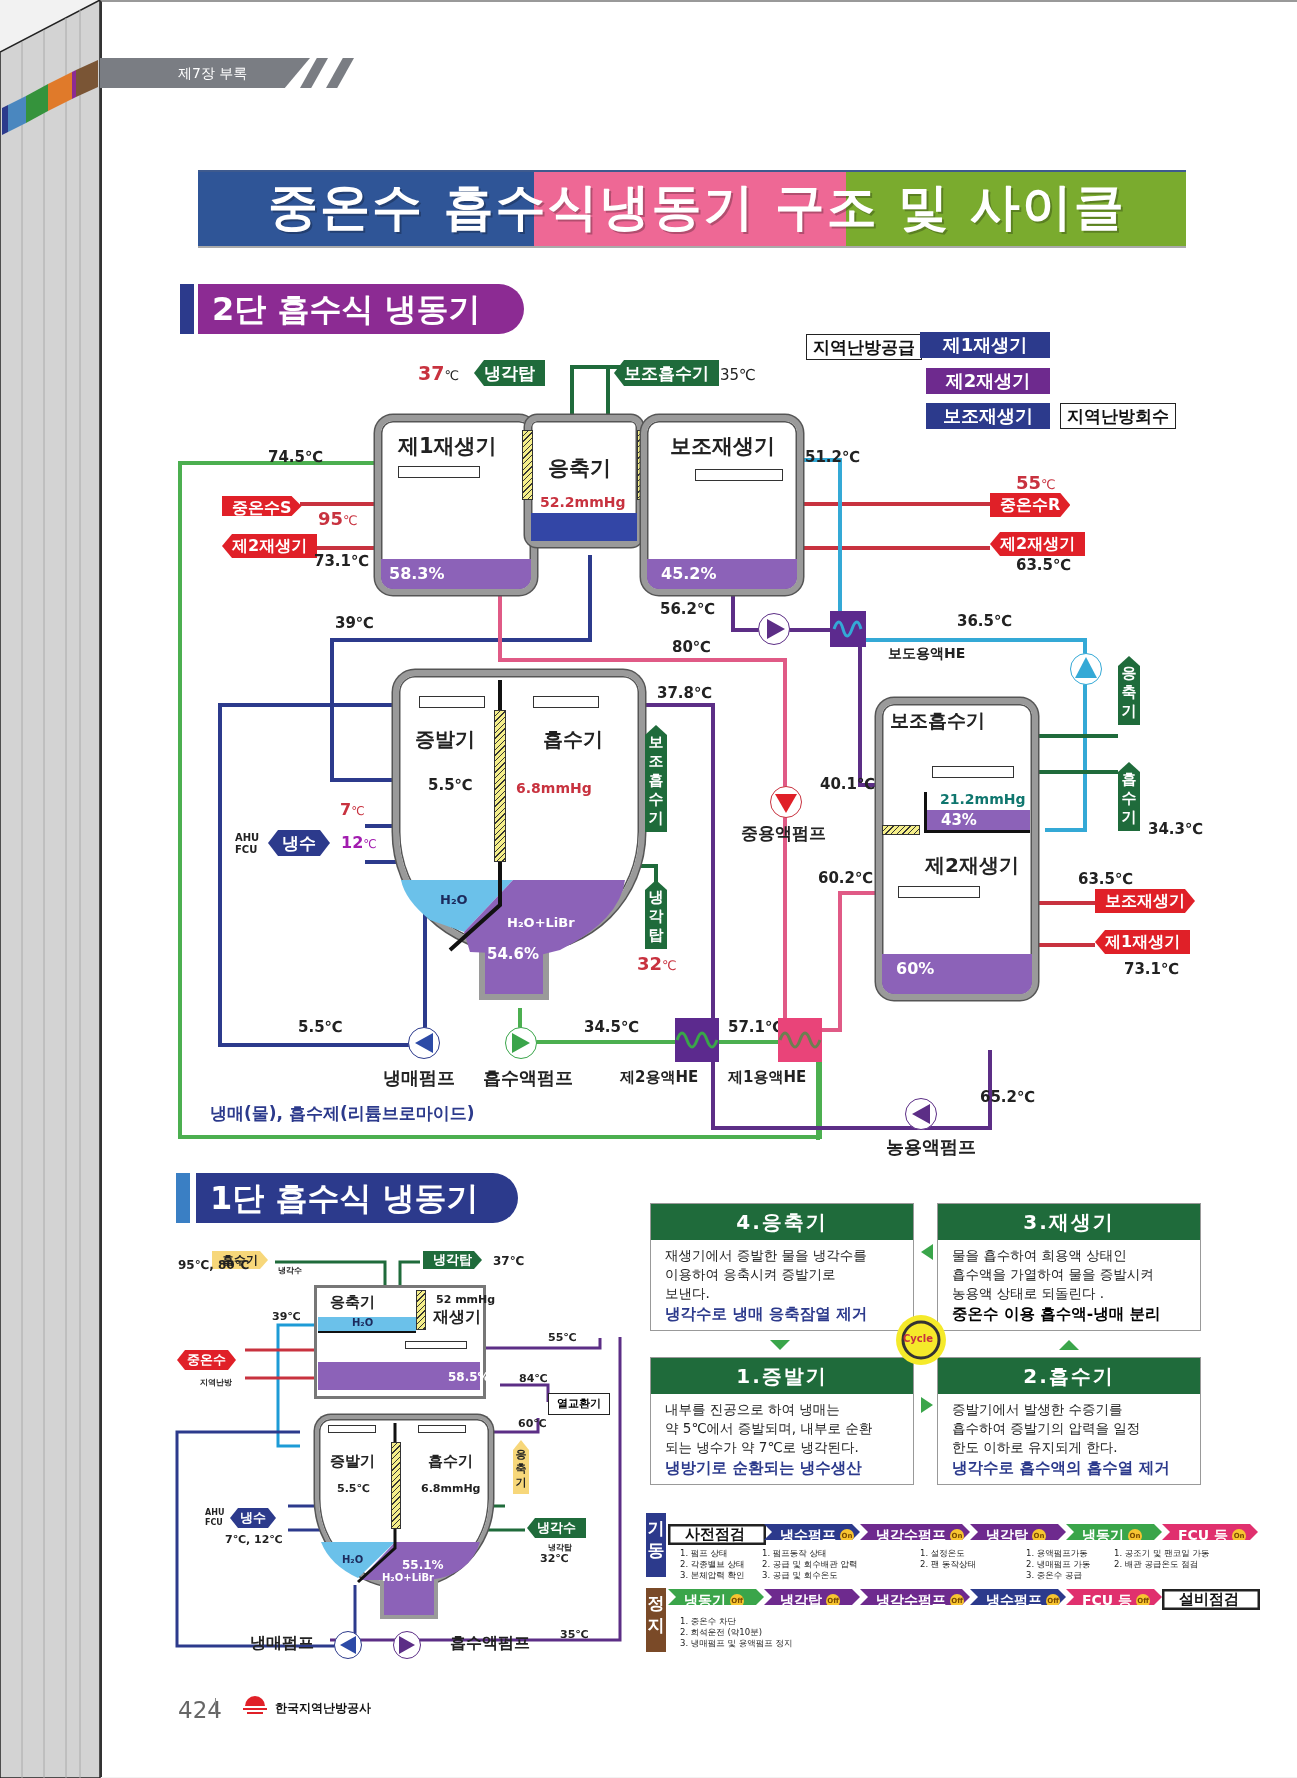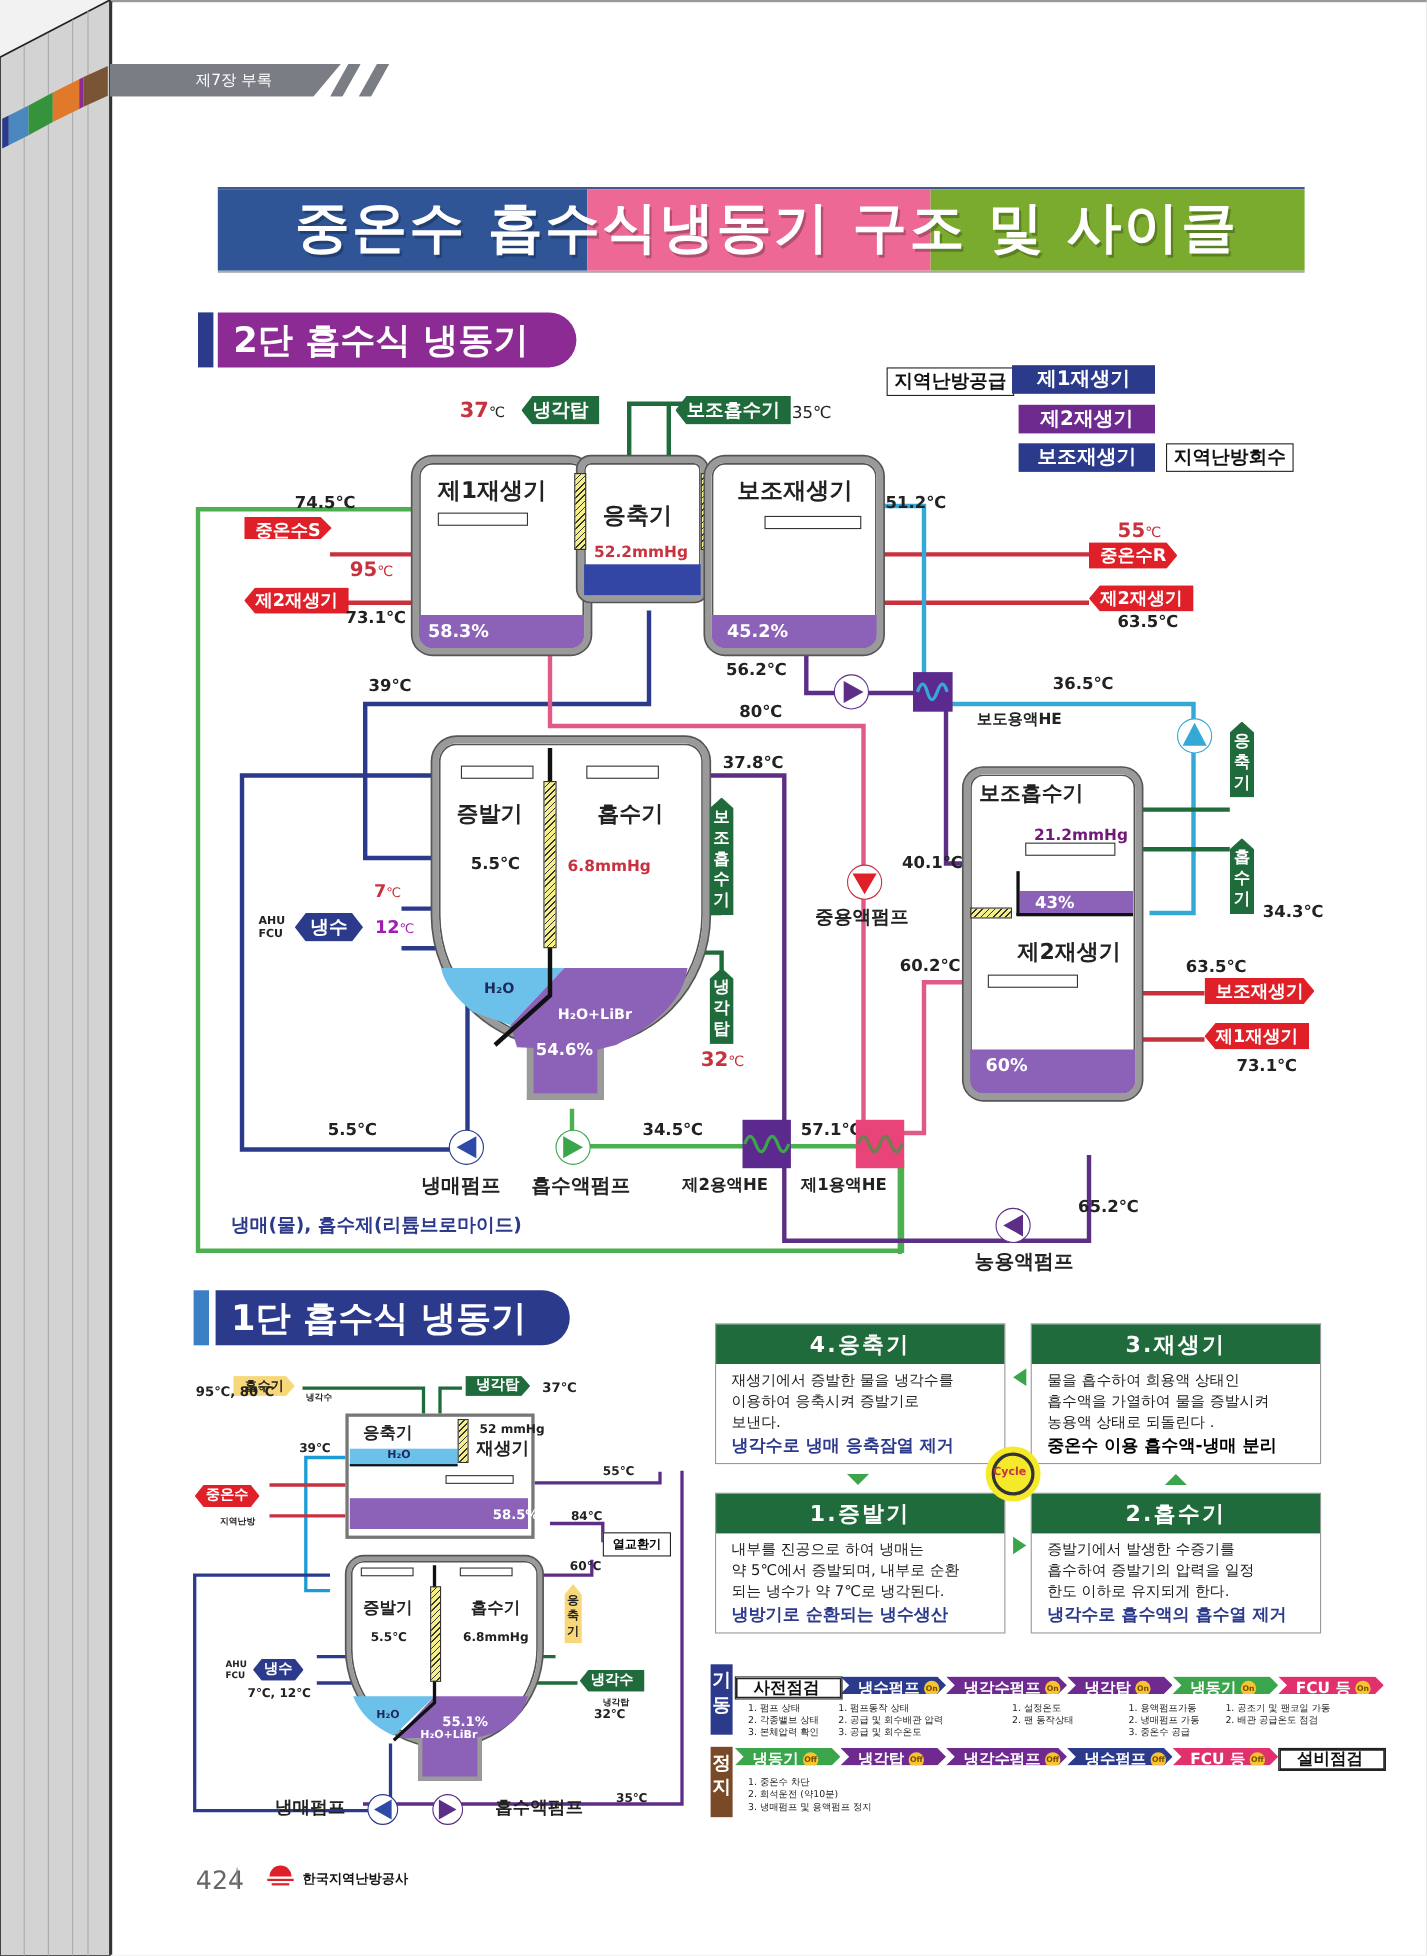--- a/index.html
+++ b/index.html
@@ -118,21 +118,21 @@
 <div class="tag tag-green" style="left:474px;top:360px;font-size:17px;clip-path:polygon(10px 0,100% 0,100% 100%,10px 100%,0 50%)">냉각탑</div>
 <div class="tag tag-green" style="left:614px;top:360px;font-size:17px;clip-path:polygon(10px 0,100% 0,100% 100%,10px 100%,0 50%)">보조흡수기</div>
 <div class="t temp" style="left:720px;top:366px;font-weight:normal">35℃</div>
 
 <div class="vessel" style="left:375px;top:415px;width:150px;height:168px;border-radius:18px">
   <div class="liquid" style="height:30px;line-height:30px;padding-left:8px;border-radius:0 0 12px 12px">58.3%</div>
 </div>
 <div class="t" style="left:398px;top:432px;font-size:21px;color:#222">제1재생기</div>
 <div class="tube" style="left:398px;top:466px;width:80px"></div>
 <div class="t temp" style="left:268px;top:448px">74.5℃</div>
-<div class="tag tag-red" style="left:222px;top:470px;height:20px;line-height:24px;clip-path:polygon(0 0,calc(100% - 10px) 0,100% 50%,calc(100% - 10px) 100%,0 100%)">중온수S</div>
+<div class="tag tag-red" style="left:222px;top:496px;height:20px;line-height:24px;clip-path:polygon(0 0,calc(100% - 10px) 0,100% 50%,calc(100% - 10px) 100%,0 100%)">중온수S</div>
 <div class="t" style="left:318px;top:508px;font-size:18px;color:#c8323f"><span>95</span><span style="font-size:13px;font-weight:normal">℃</span></div>
 <div class="tag tag-red" style="left:222px;top:534px;height:24px;line-height:24px;clip-path:polygon(10px 0,100% 0,100% 100%,10px 100%,0 50%)">제2재생기</div>
 <div class="t temp" style="left:314px;top:552px">73.1℃</div>
 
 <div class="vessel" style="left:525px;top:415px;width:106px;height:120px;border-radius:12px">
   <div class="liquid" style="height:28px;background:#3346a6"></div>
 </div>
 <div class="hatch" style="left:522px;top:430px;width:9px;height:68px"></div>
 <div class="hatch" style="left:637px;top:430px;width:9px;height:68px"></div>
 <div class="t" style="left:548px;top:454px;font-size:21px;color:#222">응축기</div>
@@ -210,21 +210,21 @@
     <svg width="30" height="30">
       <polygon points="15,3 26,24 4,24" fill="#34a9d6"></polygon>
     </svg>
   </div>
 
 <div class="vessel" style="left:876px;top:698px;width:150px;height:290px;border-radius:18px">
   <div class="liquid" style="height:40px;line-height:30px;padding-left:14px;border-radius:0 0 12px 12px">60%</div>
 </div>
 <div class="t" style="left:890px;top:708px;font-size:19px;color:#222">보조흡수기</div>
 <div class="tube" style="left:932px;top:766px;width:80px"></div>
-<div class="t" style="left:940px;top:752px;font-size:14px;color:#701a75">21.2mmHg</div>
+<div class="t" style="left:940px;top:791px;font-size:14px;color:#0f766e">21.2mmHg</div>
 <div class="abs" style="left:927px;top:810px;width:103px;height:20px;background:#8c62b8;color:#fff;font-weight:bold;font-size:15px;line-height:20px;text-indent:14px">43%</div>
 <div class="abs" style="left:924px;top:792px;width:3px;height:40px;background:#111"></div>
 <div class="abs" style="left:924px;top:830px;width:106px;height:3px;background:#111"></div>
 <div class="hatch" style="left:882px;top:825px;width:36px;height:8px"></div>
 <div class="t" style="left:925px;top:852px;font-size:20px;color:#222">제2재생기</div>
 <div class="tube" style="left:898px;top:886px;width:80px"></div>
 <div class="vtag" style="left:1118px;top:656px">응축기</div>
 <div class="vtag" style="left:1118px;top:762px">흡수기</div>
 <div class="t temp" style="left:1078px;top:870px">63.5℃</div>
 <div class="tag tag-red" style="left:1095px;top:889px;height:24px;line-height:24px;clip-path:polygon(0 0,calc(100% - 10px) 0,100% 50%,calc(100% - 10px) 100%,0 100%)">보조재생기</div>

